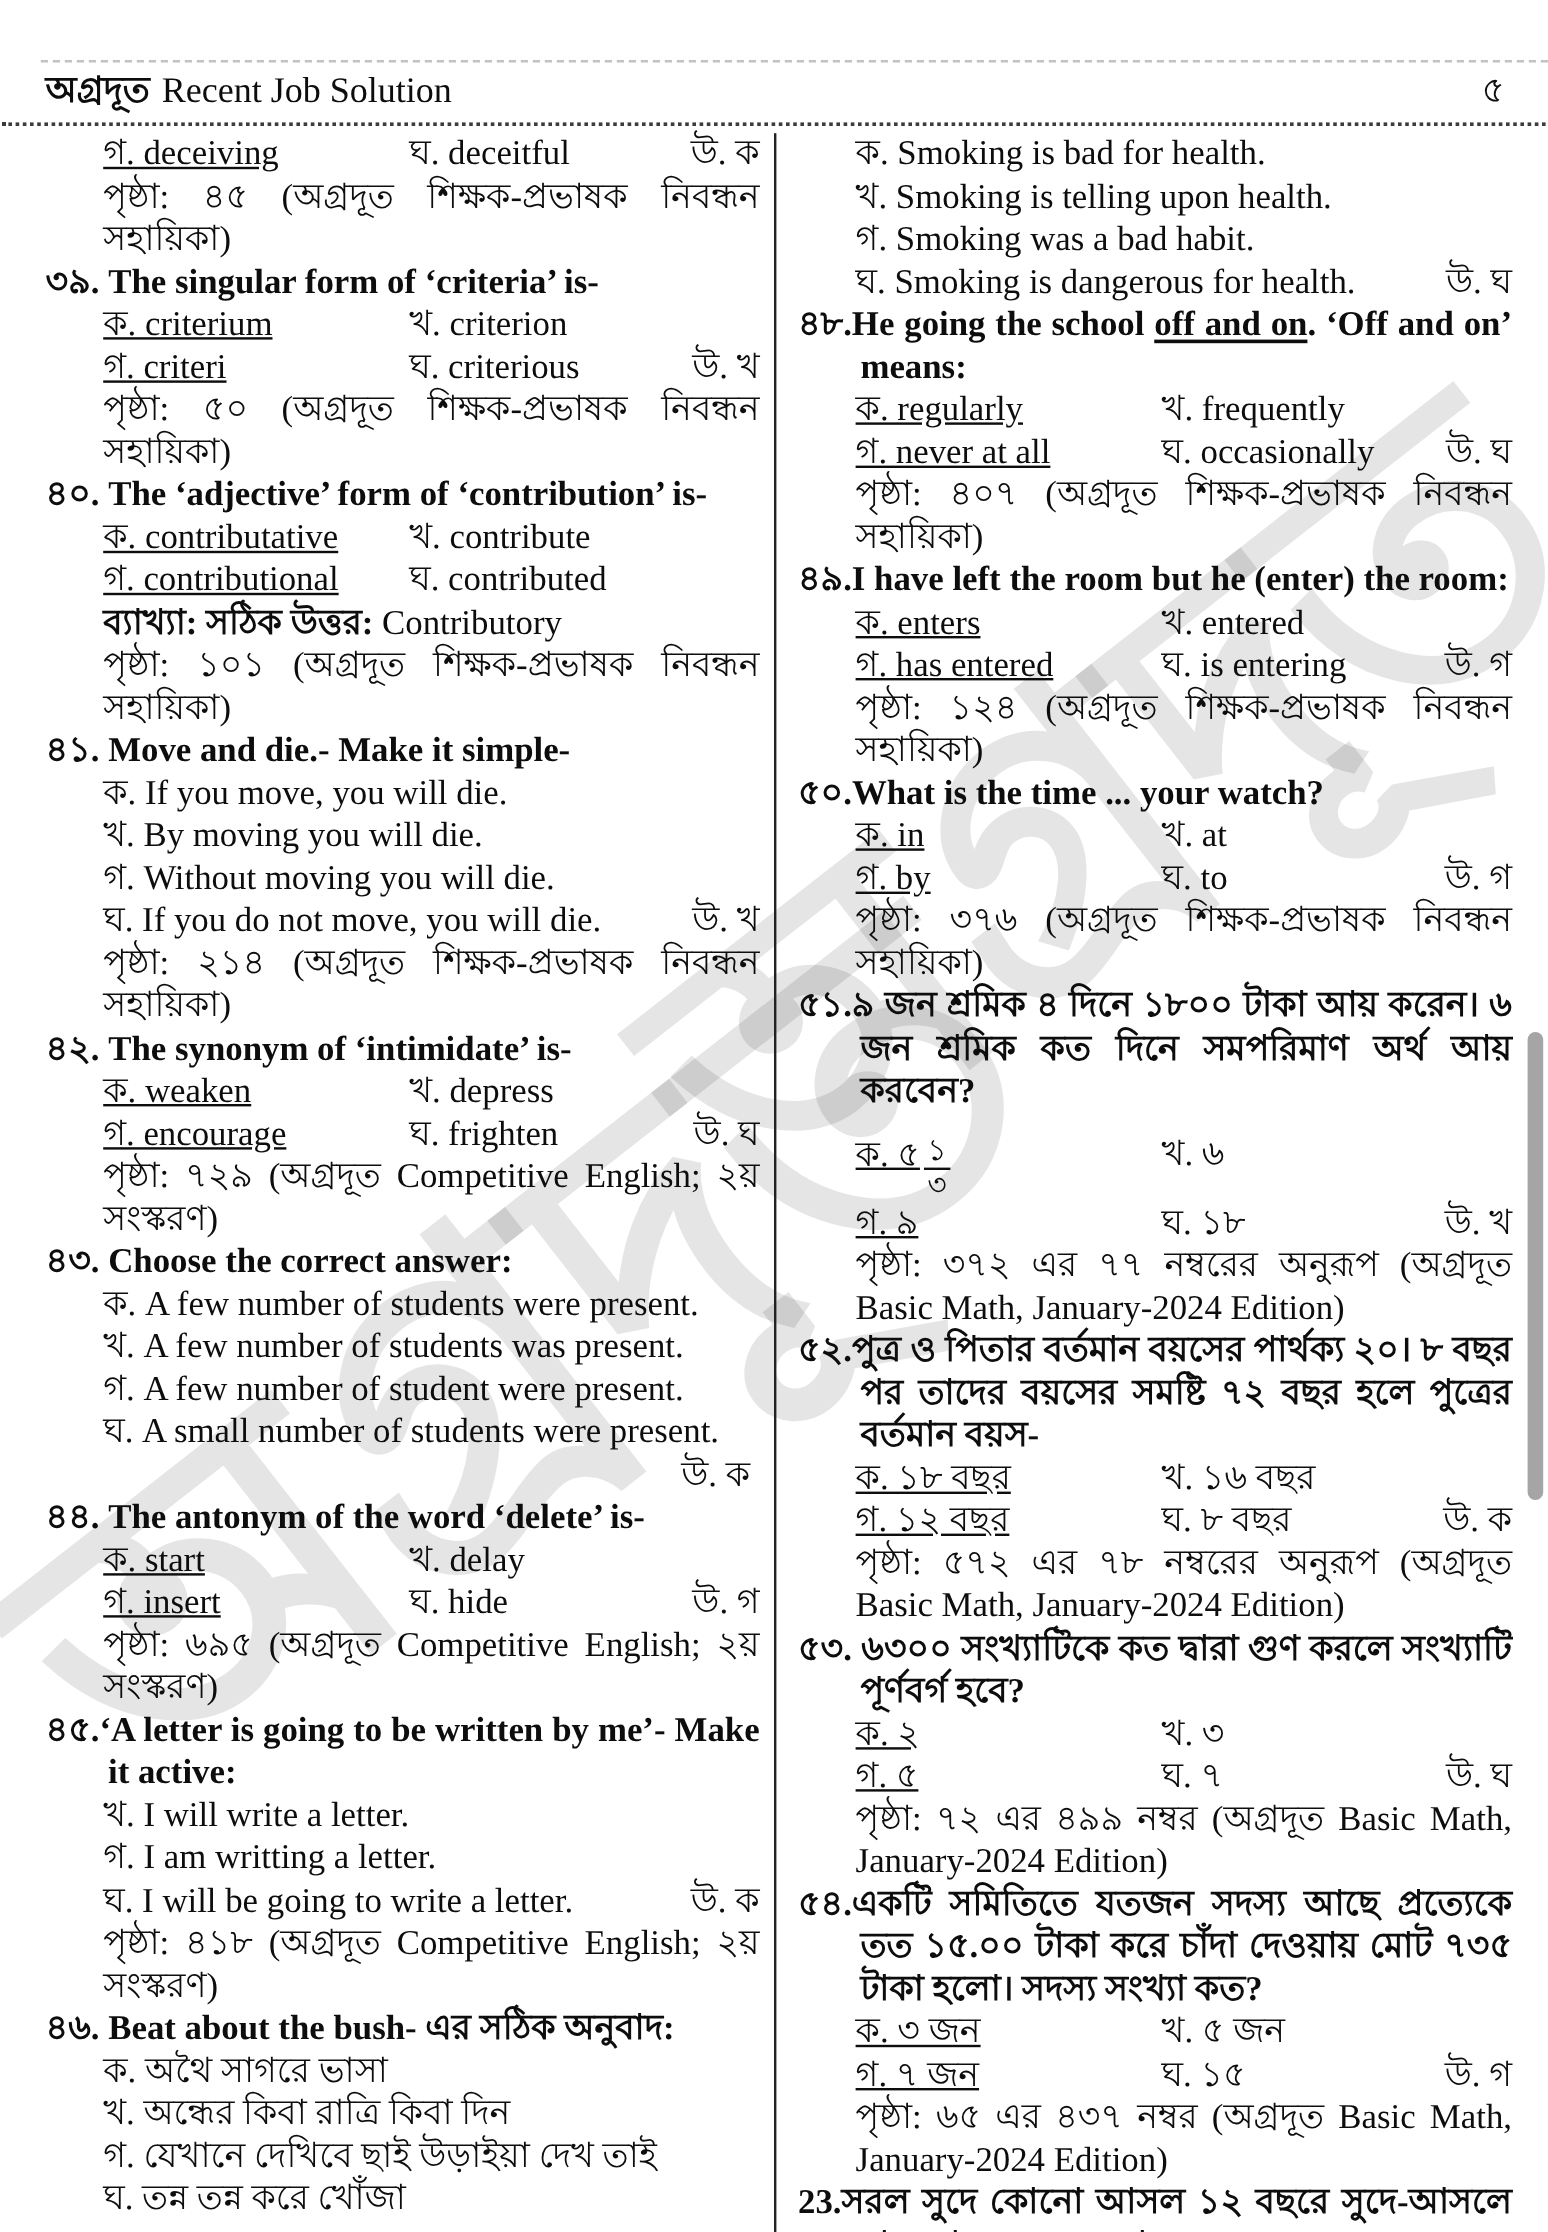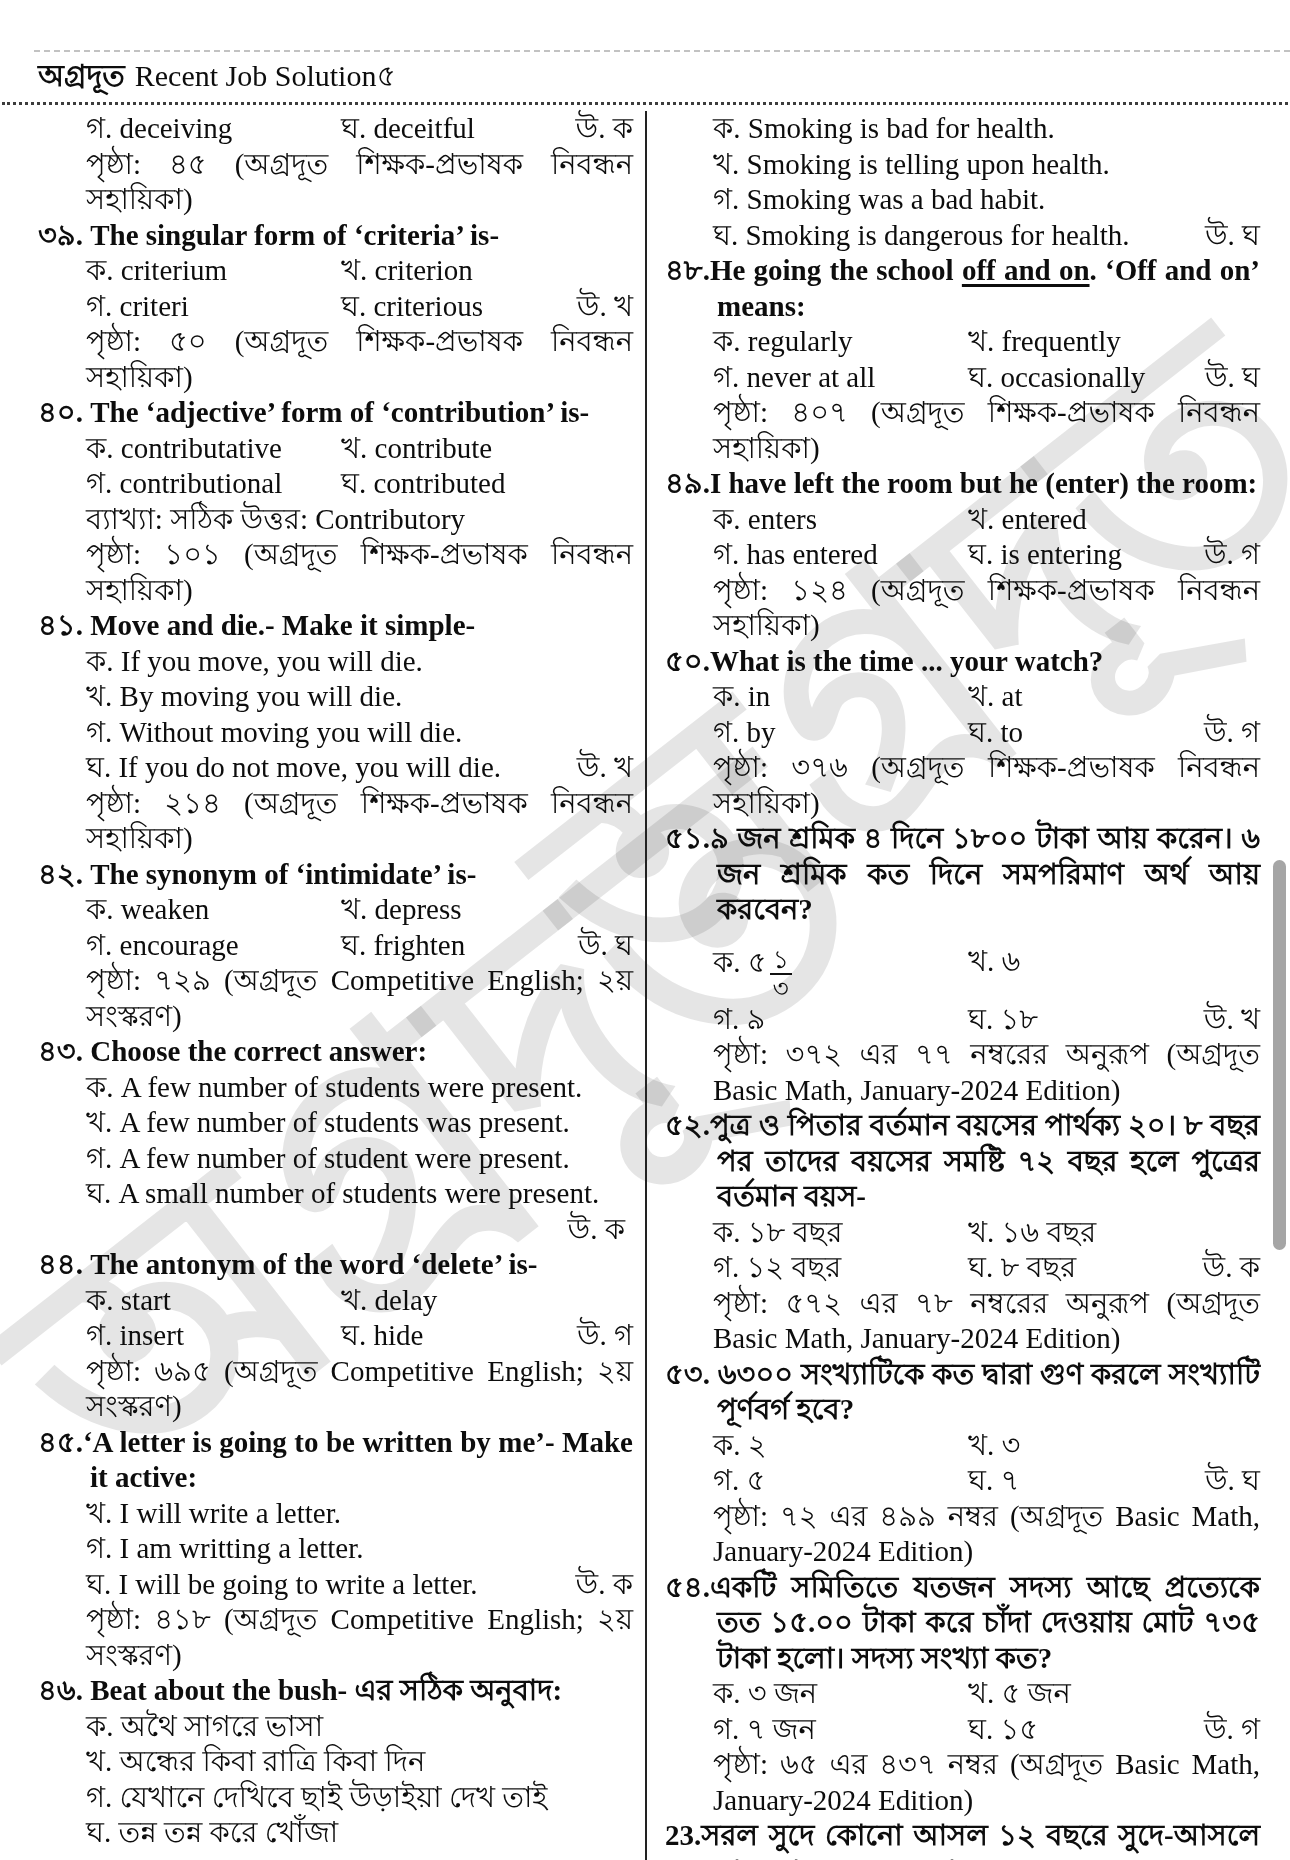--- a/index.html
+++ b/index.html
@@ -12,43 +12,43 @@
   }
   .page{position:relative;width:1290px;height:1860px;overflow:hidden;background:#fff;}
   
   .watermark{position:absolute;inset:0;z-index:0;pointer-events:none;}
   .wm{position:absolute;font-weight:bold;color:rgba(0,0,0,0.10);white-space:nowrap;
       font-family:"Liberation Serif","DejaVu Serif",serif;}
   .wm1{font-size:330px;left:-30px;top:870px;transform:rotate(-38deg);}
   .wm2{font-size:300px;left:500px;top:430px;transform:rotate(-38deg);}
   
   .topline{border-top:2px dashed #c2c2c2;margin:50px 0 0 34px;}
-  .header{display:flex;align-items:flex-end;
+  .header{display:flex;justify-content:space-between;align-items:flex-end;
           padding:6px 36px 4px 38px;font-size:30px;line-height:36px;}
   .brand-bn{font-weight:bold;margin-right:10px;}
   .pageno{font-size:30px;}
   .hrule{border-top:3px dotted #3c3c3c;margin:4px 2px 0 2px;}
   
   .cols{display:flex;align-items:stretch;padding:6px 30px 0 38px;position:relative;z-index:1;min-height:1688px;}
   .col{flex:1;min-width:0;}
   .col-left{padding-right:12px;border-right:2px solid #222;}
   .col-right{padding-left:18px;}
   
   .q,.optrow,.ref,.explain,.ansline{font-size:29px;line-height:35.5px;}
   .q{font-weight:bold;text-align:justify;padding-left:52px;text-indent:-52px;}
   .q .u{text-decoration:underline;text-decoration-thickness:3px;text-underline-offset:4px;}
   .optrow{display:flex;align-items:baseline;padding-left:48px;}
-  .opta{flex:0 0 255px;}
+  .opta{flex:0 0 255px;text-decoration:underline;}
   .optb{flex:1 1 auto;}
   .optfull{flex:0 1 auto;}
   .ans{margin-left:auto;white-space:nowrap;padding-left:12px;}
   .ansline{display:flex;justify-content:flex-end;padding-right:8px;}
   .ref{padding-left:48px;text-align:justify;}
   .explain{padding-left:48px;}
-  .exb{font-weight:normal;}
+  .exb{font-weight:bold;}
   
   .fracrow{margin:9px 0;}
   .frac{display:inline-flex;flex-direction:column;align-items:center;vertical-align:middle;
         line-height:1.08;font-size:25px;margin-left:3px;transform:translateY(9px);}
   .fn{border-bottom:2.5px solid #111;padding:0 3px;}
   .fd{padding:0 3px;}
   
   .scroll-thumb{position:absolute;right:4px;top:860px;width:13px;height:390px;
                 background:#a5a5a5;border-radius:10px;z-index:6;}
 </style>

